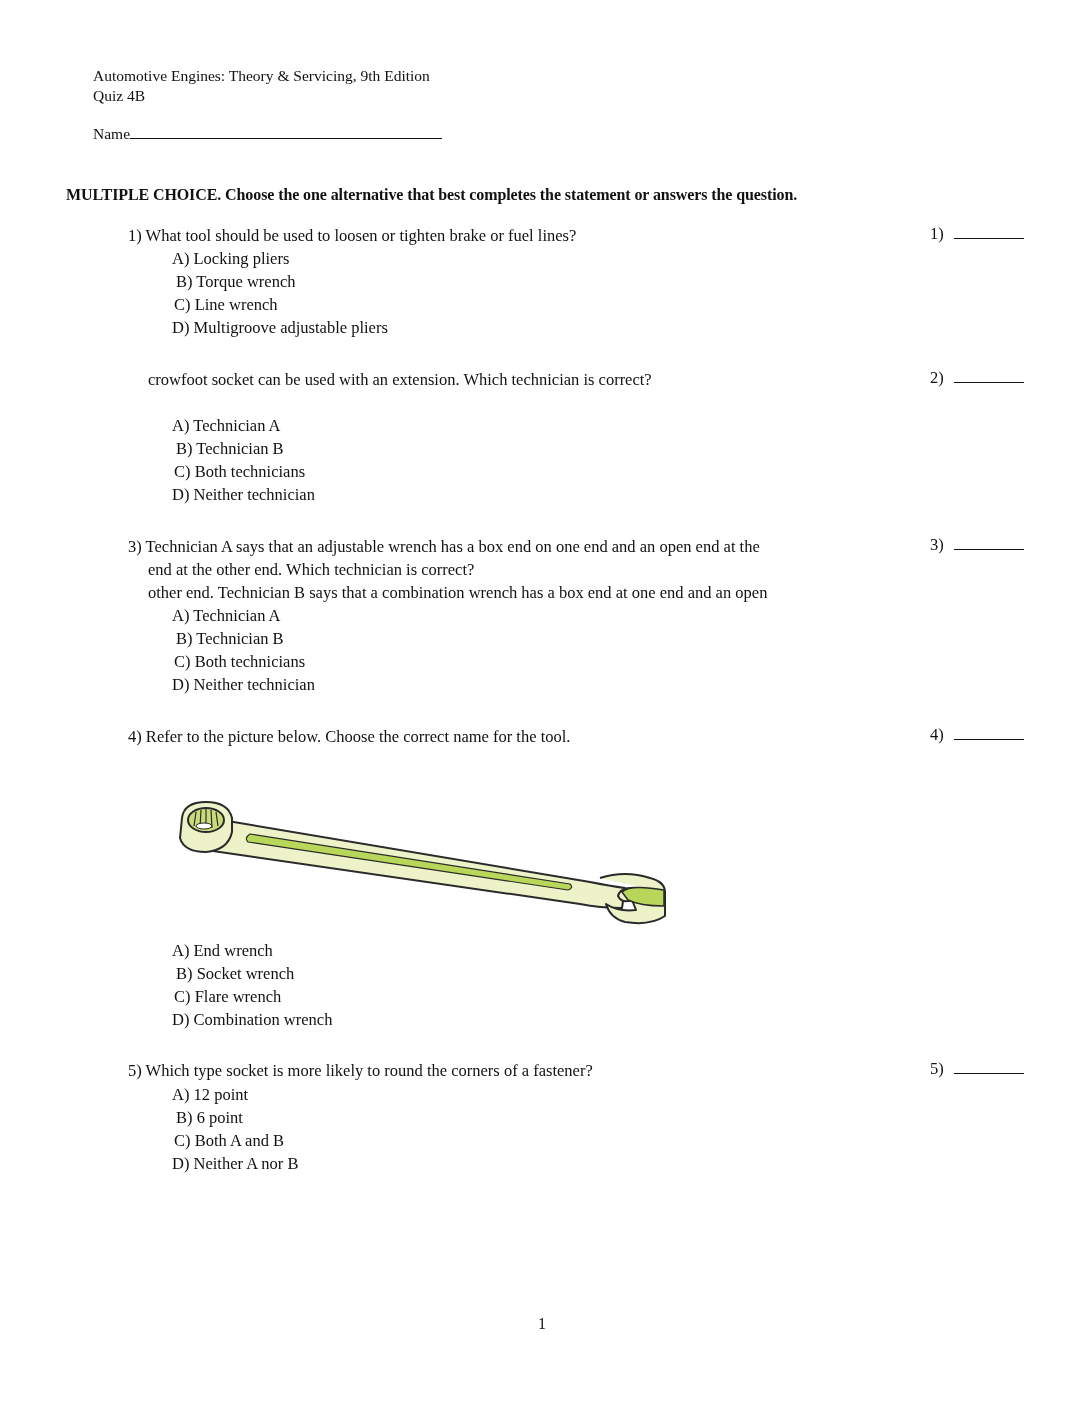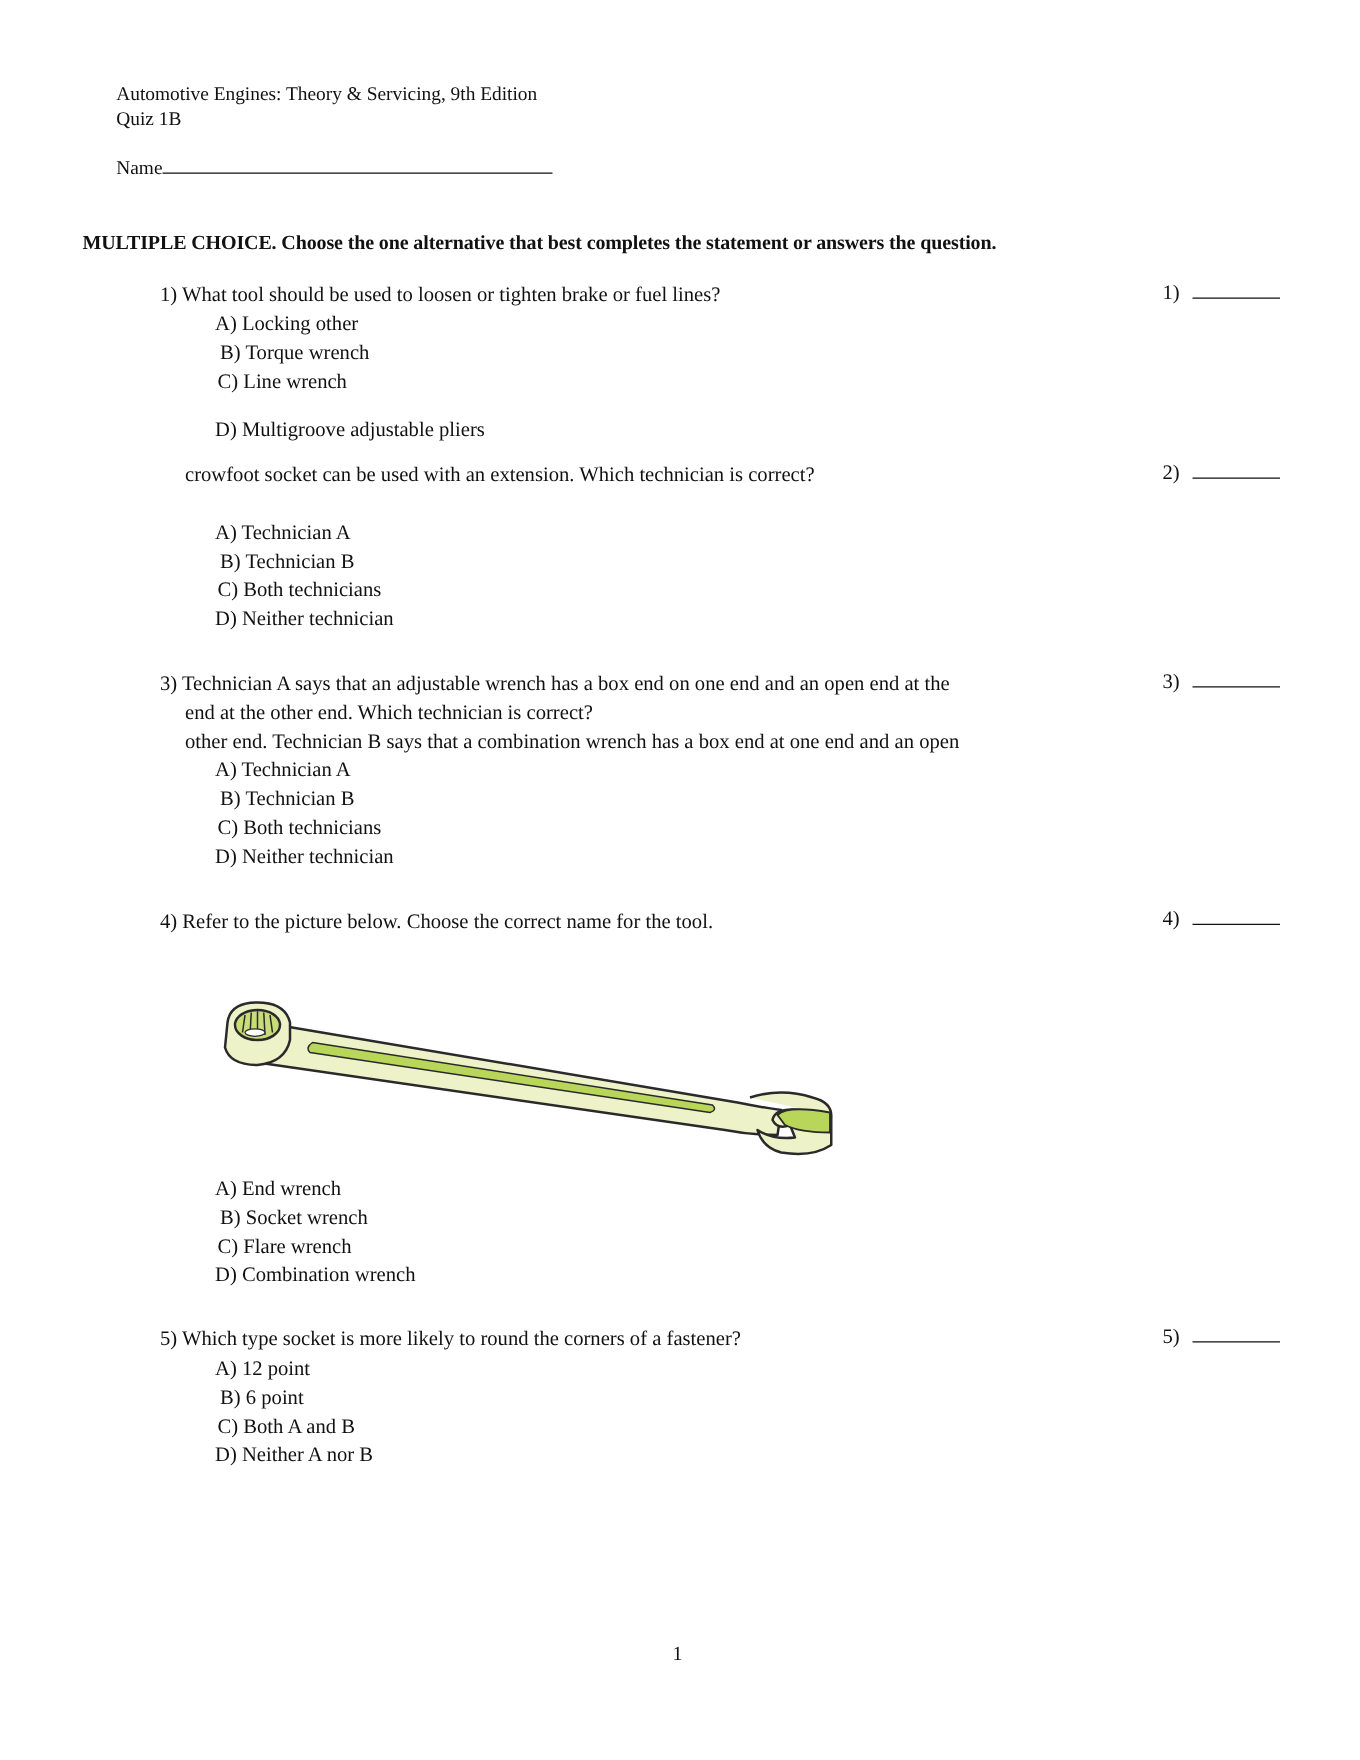--- a/index.html
+++ b/index.html
@@ -15,35 +15,35 @@
   .opt.ib { left: 176px; } .opt.ic { left: 174px; }
   .ans { left: 930px; font-size: 16.5px; }
   .ans .blank { display: inline-block; width: 70px; border-bottom: 1.5px solid #111; margin-left: 10px; vertical-align: baseline; height: 12px; }
   .pagenum { left: 538px; top: 1315px; font-size: 16px; }
   .wrench { left: 170px; top: 796px; width: 500px; height: 140px; }
 </style>
 </head>
 <body>
 
 <div class="abs hdr" style="top:66px">Automotive Engines: Theory &amp; Servicing, 9th Edition</div>
-<div class="abs hdr" style="top:86px">Quiz 1B</div>
+<div class="abs hdr" style="top:86px">Quiz 4B</div>
 <div class="abs hdr" style="top:124px">
   <span>Name</span><span class="name-line"></span>
 </div>
 
 <div class="abs instr">MULTIPLE CHOICE.  Choose the one alternative that best completes the statement or answers the question.</div>
 
 <div class="abs q" style="top:224px">
   <div>1) What tool should be used to loosen or tighten brake or fuel lines?</div>
 </div>
 <div class="abs ans" style="top:224px"><span>1)</span><span class="blank"></span></div>
-<div class="abs opt" style="top:247px">A) Locking other</div>
+<div class="abs opt" style="top:247px">A) Locking pliers</div>
 <div class="abs opt ib" style="top:270px">B) Torque wrench</div>
 <div class="abs opt ic" style="top:293px">C) Line wrench</div>
-<div class="abs opt" style="top:332px">D) Multigroove adjustable pliers</div>
+<div class="abs opt" style="top:316px">D) Multigroove adjustable pliers</div>
 
 <div class="abs q" style="top:368px">
   <div class="cont">crowfoot socket can be used with an extension. Which technician is correct?</div>
 </div>
 <div class="abs ans" style="top:368px"><span>2)</span><span class="blank"></span></div>
 <div class="abs opt" style="top:414px">A) Technician A</div>
 <div class="abs opt ib" style="top:437px">B) Technician B</div>
 <div class="abs opt ic" style="top:460px">C) Both technicians</div>
 <div class="abs opt" style="top:483px">D) Neither technician</div>
 

